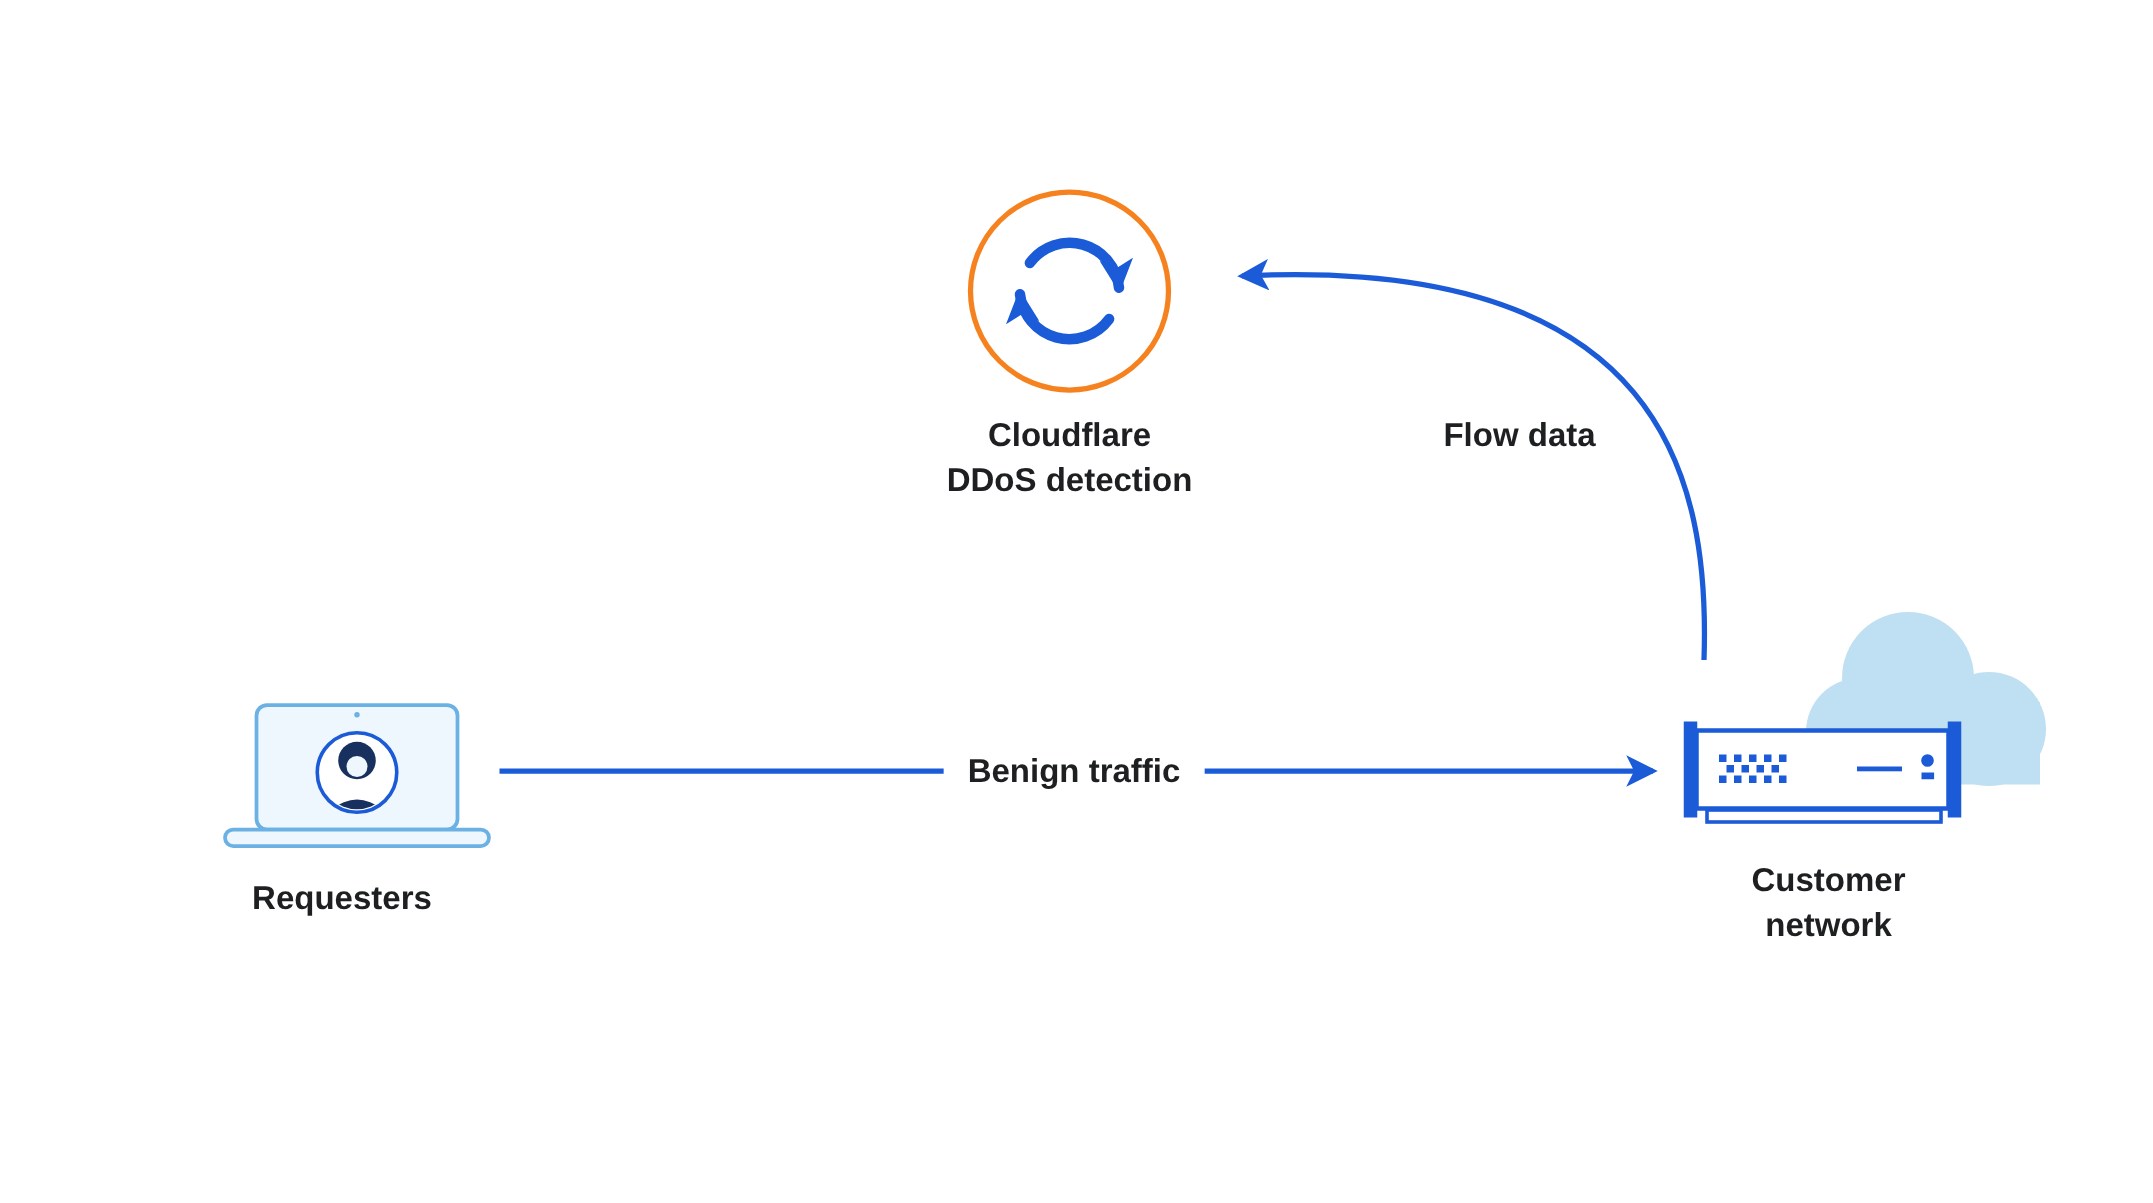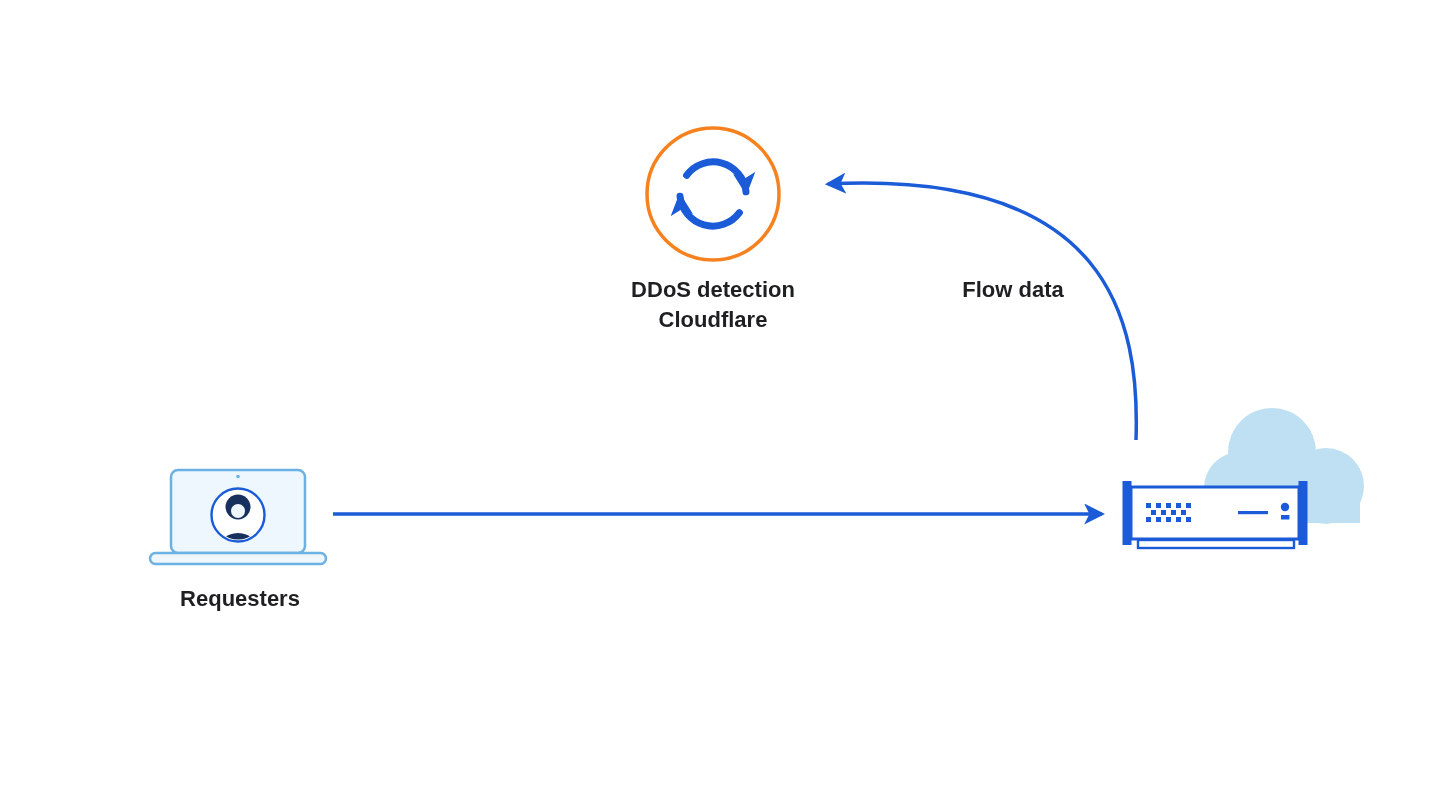--- a/index.html
+++ b/index.html
@@ -15,21 +15,21 @@
   .fill-blue{fill:var(--blue);}
   .label{
     position:absolute;color:var(--text);font-weight:700;font-size:22px;
     line-height:30px;text-align:center;transform:translate(-50%,-50%);
     white-space:nowrap;
   }
   .label-inline-bg{background:var(--background);padding:0 16px;}
   .lbl-cloudflare{left:713px;top:305px;}
   .lbl-flow{left:1013px;top:290px;}
   .lbl-benign{left:716px;top:514px;}
-  .lbl-requesters{left:240px;top:599px;text-align:right;}
+  .lbl-requesters{left:228px;top:599px;text-align:right;}
   .lbl-customer{left:1219px;top:602px;}
 </style>
 </head>
 <body>
 
 <div class="canvas">
 
   <svg class="diagram" width="1435" height="802" viewBox="0 0 1435 802">
     <defs>
       <marker id="arrow" viewBox="0 0 10 10" refX="8.5" refY="5" markerWidth="6" markerHeight="6" orient="auto">
@@ -103,23 +103,30 @@
             <rect x="1186" y="517" width="5" height="5"></rect>
         </g>
         <rect x="1238" y="511" width="30" height="3.2" class="fill-blue"></rect>
         <circle cx="1285" cy="507" r="4.2" class="fill-blue"></circle>
         <rect x="1281" y="515" width="8.4" height="4.5" class="fill-blue"></rect>
       </g>
     </g>
   </svg>
 
   <div class="label lbl-cloudflare">
+    <div>Cloudflare</div>
     <div>DDoS detection</div>
-    <div>Cloudflare</div>
   </div>
 
   <div class="label lbl-flow">Flow data</div>
 
+  <div class="label lbl-benign">
+    <span class="label-inline-bg">Benign traffic</span>
+  </div>
 
   <div class="label lbl-requesters">Requesters</div>
 
+  <div class="label lbl-customer">
+    <div>Customer</div>
+    <div>network</div>
+  </div>
 
 </div>
 
 </body></html>

